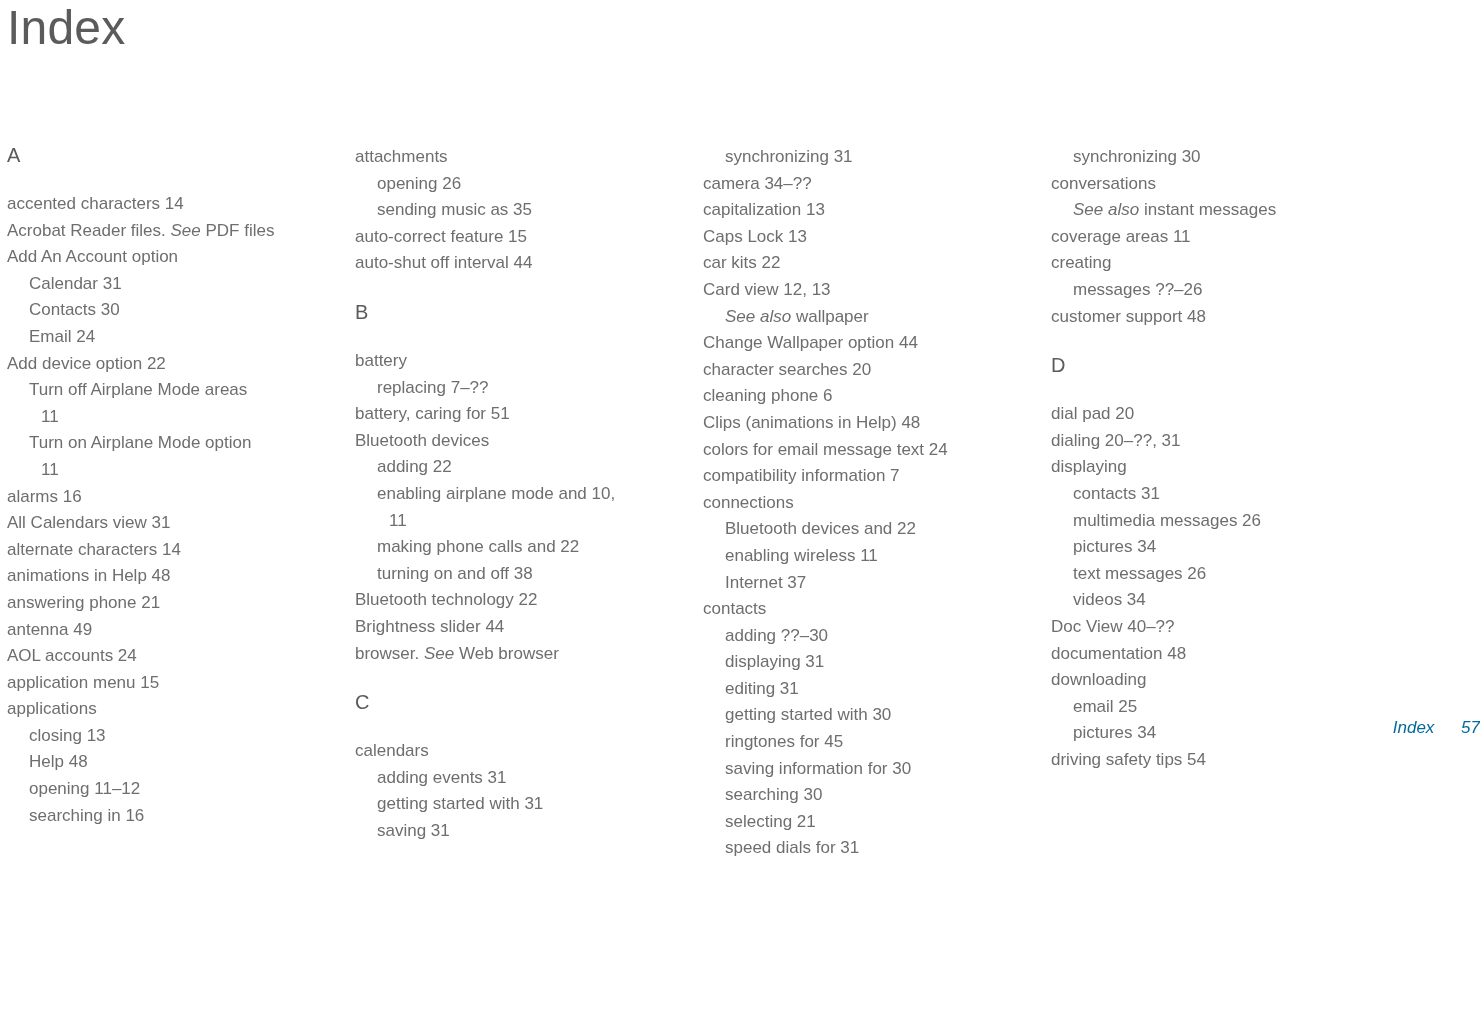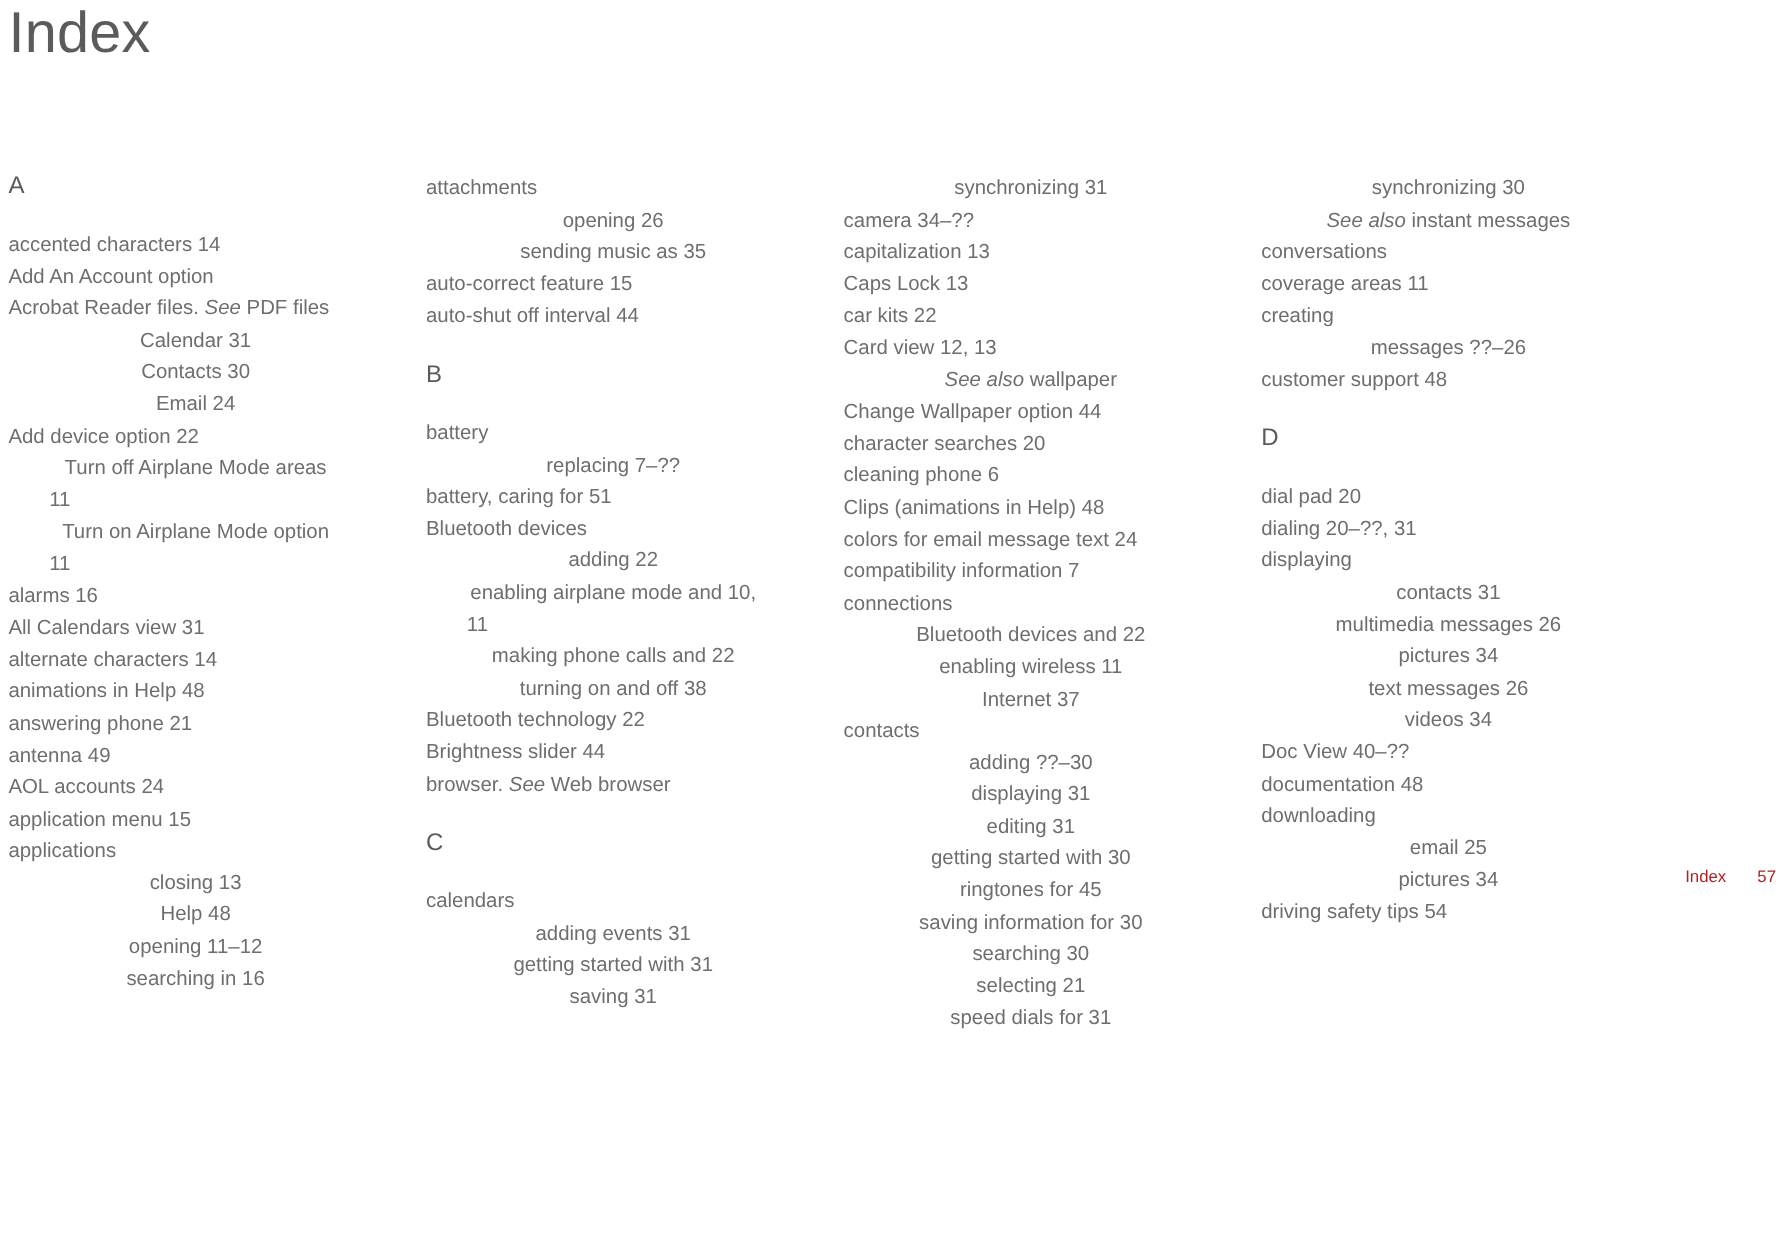--- a/index.html
+++ b/index.html
@@ -50,57 +50,57 @@
     margin-top: 24px;
   }
   .entry {
     font-size: 17px;
     line-height: 26.6px;
     color: #6e6e6e;
     white-space: nowrap;
   }
   .sub {
     padding-left: 22px;
-    text-align: center;
   }
   .wrapped-page {
     padding-left: 34px;
   }
   .italic {
     font-style: italic;
   }
   .footer {
     position: absolute;
     right: 0;
     bottom: 6px;
-    font-size: 14px;
-    color: #b91c1c;
+    font-size: 17px;
+    color: #0369a1;
+    font-style: italic;
   }
   .footer .pnum {
     display: inline-block;
     margin-left: 22px;
   }
 </style>
 </head>
 <body>
 
 <div class="page">
 
   <div class="title">Index</div>
 
   <div class="columns">
 
     <div class="col">
       <div class="section-letter">A</div>
 
       <div class="entry">accented characters 14</div>
-      <div class="entry">Add An Account option</div>
       <div class="entry">
         <span>Acrobat Reader files. </span><span class="italic">See</span><span> PDF files</span>
       </div>
+      <div class="entry">Add An Account option</div>
       <div class="entry sub">Calendar 31</div>
       <div class="entry sub">Contacts 30</div>
       <div class="entry sub">Email 24</div>
       <div class="entry">Add device option 22</div>
       <div class="entry sub">Turn off Airplane Mode areas </div>
       <div class="entry wrapped-page">11</div>
       <div class="entry sub">Turn on Airplane Mode option </div>
       <div class="entry wrapped-page">11</div>
       <div class="entry">alarms 16</div>
       <div class="entry">All Calendars view 31</div>
@@ -176,24 +176,24 @@
       <div class="entry sub">getting started with 30</div>
       <div class="entry sub">ringtones for 45</div>
       <div class="entry sub">saving information for 30</div>
       <div class="entry sub">searching 30</div>
       <div class="entry sub">selecting 21</div>
       <div class="entry sub">speed dials for 31</div>
     </div>
 
     <div class="col">
       <div class="entry sub">synchronizing 30</div>
+      <div class="entry">conversations</div>
       <div class="entry sub">
         <span class="italic">See also</span><span> instant messages</span>
       </div>
-      <div class="entry">conversations</div>
       <div class="entry">coverage areas 11</div>
       <div class="entry">creating</div>
       <div class="entry sub">messages ??–26</div>
       <div class="entry">customer support 48</div>
 
       <div class="section-letter with-top-gap">D</div>
 
       <div class="entry">dial pad 20</div>
       <div class="entry">dialing 20–??, 31</div>
       <div class="entry">displaying</div>

